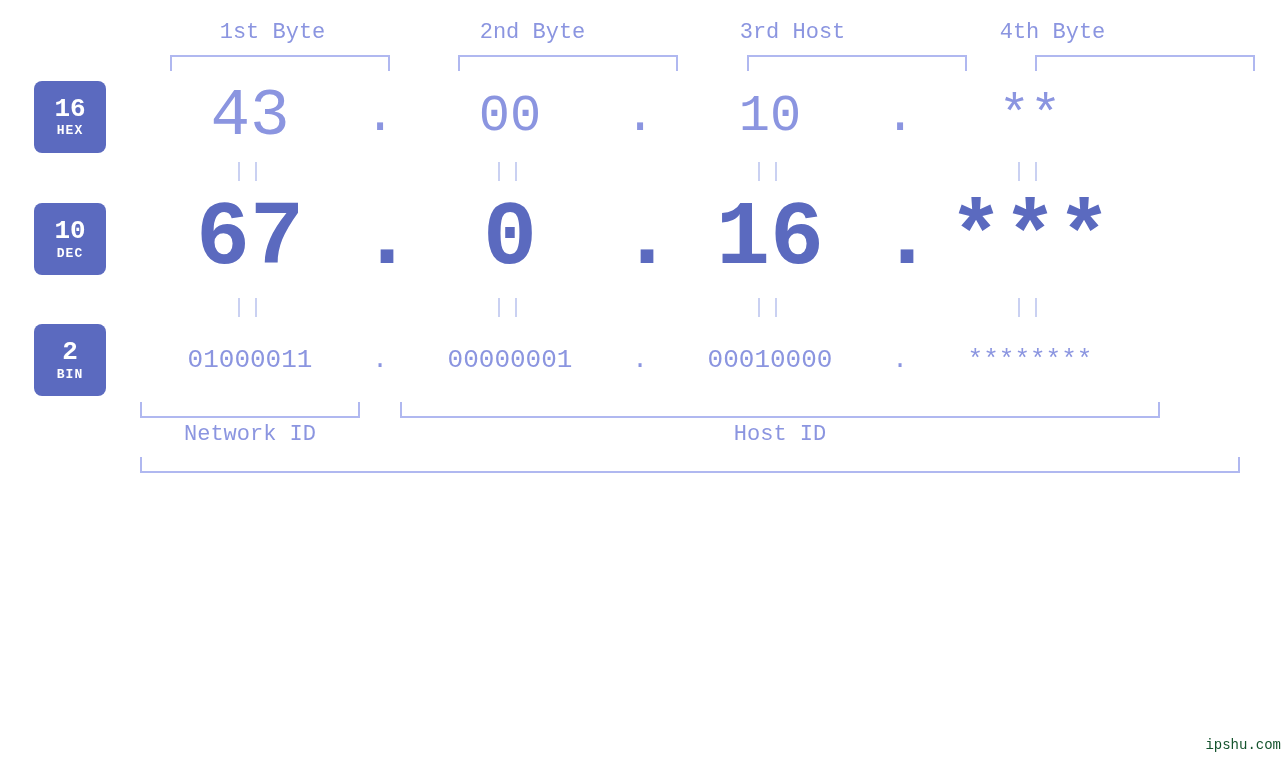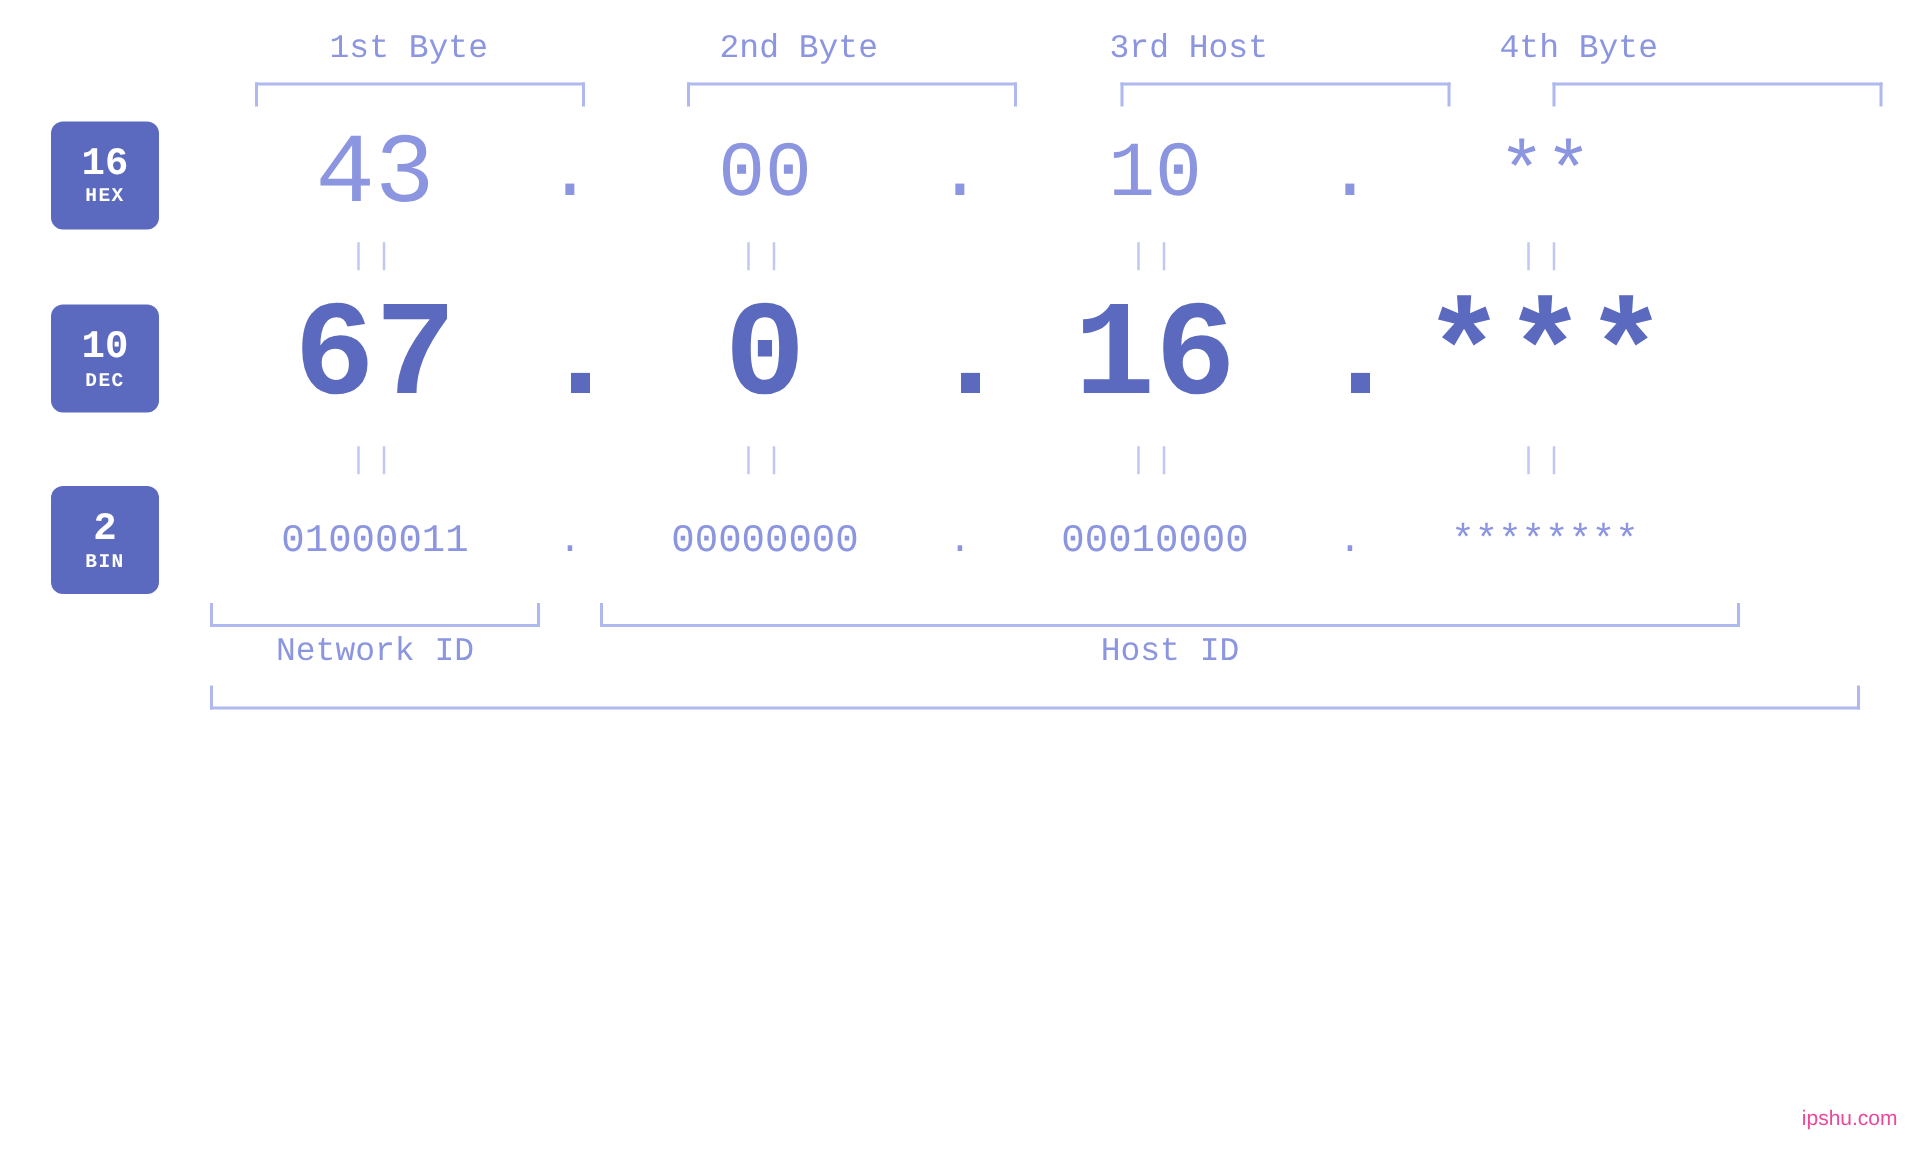--- a/index.html
+++ b/index.html
@@ -138,21 +138,21 @@
         <span style="font-size:13px; font-weight:bold; letter-spacing:1px; font-family:'Courier New',Courier,monospace;">BIN</span>
       </div>
     </div>
     <div style="width:220px; text-align:center;">
       <span style="font-size:26px; color:#8b95e0; font-family:'Courier New',Courier,monospace;">01000011</span>
     </div>
     <div style="width:40px; text-align:center;">
       <span style="font-size:26px; color:#8b95e0; font-family:'Courier New',Courier,monospace;">.</span>
     </div>
     <div style="width:220px; text-align:center;">
-      <span style="font-size:26px; color:#8b95e0; font-family:'Courier New',Courier,monospace;">00000000</span>
+      <span style="font-size:26px; color:#8b95e0; font-family:'Courier New',Courier,monospace;">00000001</span>
     </div>
     <div style="width:40px; text-align:center;">
       <span style="font-size:26px; color:#8b95e0; font-family:'Courier New',Courier,monospace;">.</span>
     </div>
     <div style="width:220px; text-align:center;">
       <span style="font-size:26px; color:#8b95e0; font-family:'Courier New',Courier,monospace;">00010000</span>
     </div>
     <div style="width:40px; text-align:center;">
       <span style="font-size:26px; color:#8b95e0; font-family:'Courier New',Courier,monospace;">.</span>
     </div>
@@ -182,15 +182,15 @@
     </div>
   </div>
 
   <div style="display:flex; width:1285px; margin-top:10px;">
     <div style="width:140px;"></div>
     <div style="width:1100px; height:16px; border:2px solid #b0b8f0; border-top:none;"></div>
     <div style="width:45px;"></div>
   </div>
 
 
-  <div style="position:absolute; bottom:14px; right:20px; color:#ec4899; font-size:14px; font-family:Liberation Sans, sans-serif;">ipshu.com</div>
+  <div style="position:absolute; bottom:14px; right:4px; color:#14532d; font-size:14px; font-family:Liberation Mono, monospace;">ipshu.com</div>
 
 </div>
 
 </body></html>

